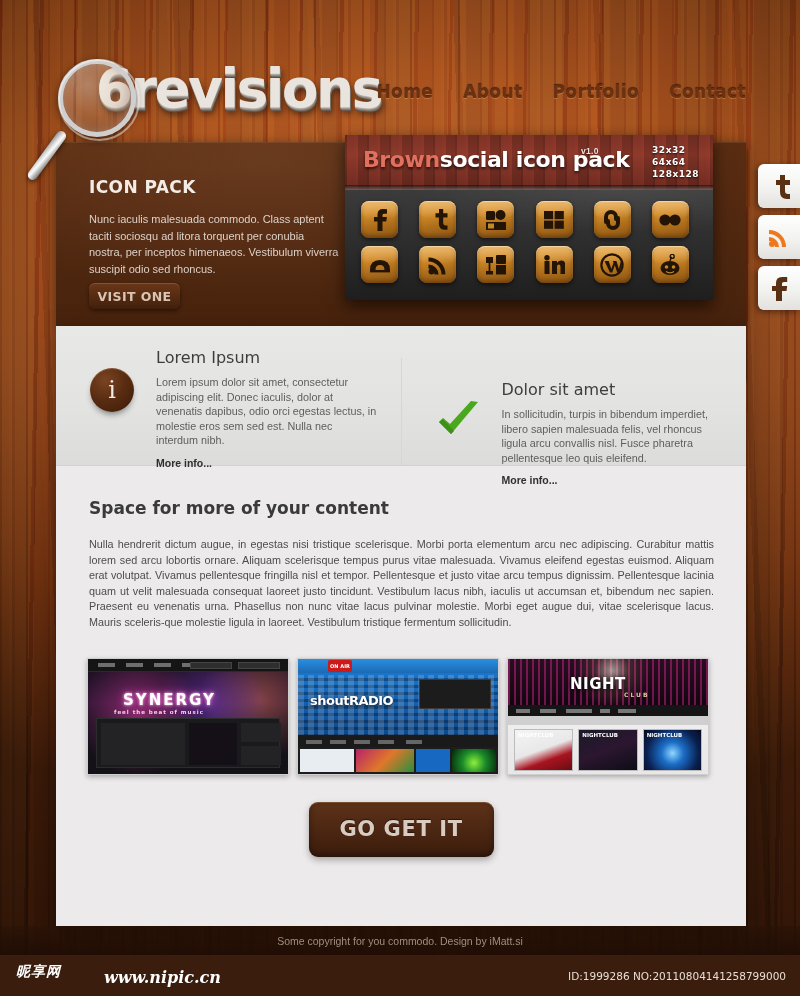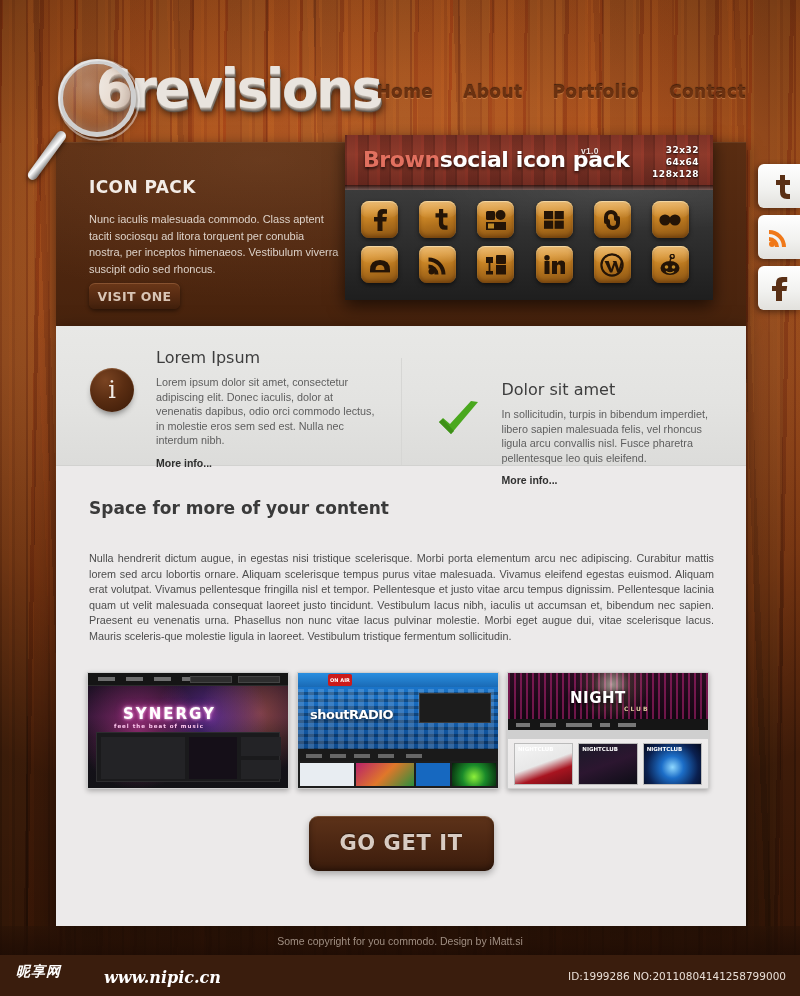--- a/index.html
+++ b/index.html
@@ -236,21 +236,21 @@
     position: absolute;
     left: 236px; top: 11px;
     font-size: 8.5px; font-weight: bold;
     color: #f0e2df;
     letter-spacing: 0.3px;
     text-shadow: 0 1px 2px rgba(0,0,0,0.7);
   }
   .pack-sizes {
     position: absolute;
     right: 14px; top: 9px;
-    text-align: right;
+    text-align: left;
     font-size: 9px; font-weight: bold;
     line-height: 12px;
     color: #ffffff;
     letter-spacing: 0.5px;
     text-shadow: 0 1px 2px rgba(0,0,0,0.8);
     font-family: "DejaVu Sans", sans-serif;
   }
   .pack-body {
     position: relative;
     height: 110px;
@@ -352,21 +352,21 @@
     cursor: pointer;
   }
 
   .main-block {
     padding: 32px 32px 0 33px;
   }
   .main-title {
     font-size: 17px;
     font-weight: bold;
     color: #3a3a3a;
-    margin-bottom: 33px;
+    margin-bottom: 19px;
     font-family: "DejaVu Sans", sans-serif;
   }
   .main-text {
     font-size: 10.8px;
     line-height: 15.6px;
     color: #4d4d4d;
     text-align: justify;
   }
 
   .thumbs {
@@ -663,21 +663,21 @@
 
 <div class="content">
 
   <div class="features">
     <div class="feature">
       <div class="feature-icon">
         <div class="info-badge">i</div>
       </div>
       <div class="feature-body">
         <div class="feature-title">Lorem Ipsum</div>
-        <div class="feature-text">Lorem ipsum dolor sit amet, consectetur adipiscing elit. Donec iaculis, dolor at venenatis dapibus, odio orci commodo lectus, in molestie eros sem sed est. Nulla nec interdum nibh.</div>
+        <div class="feature-text">Lorem ipsum dolor sit amet, consectetur adipiscing elit. Donec iaculis, dolor at venenatis dapibus, odio orci egestas lectus, in molestie eros sem sed est. Nulla nec interdum nibh.</div>
         <div class="more-link">More info...</div>
       </div>
     </div>
     <div class="feature">
       <div class="feature-icon">
         <svg width="46" height="44" viewBox="0 0 46 44">
           <path d="M4 22 L16 34 L43 2 L36 1 L15 24 L8 18 Z" fill="#4aa81e"></path>
           <path d="M4 22 L16 34 L19 31 L8 19 Z" fill="#3e9018"></path>
         </svg>
       </div>

